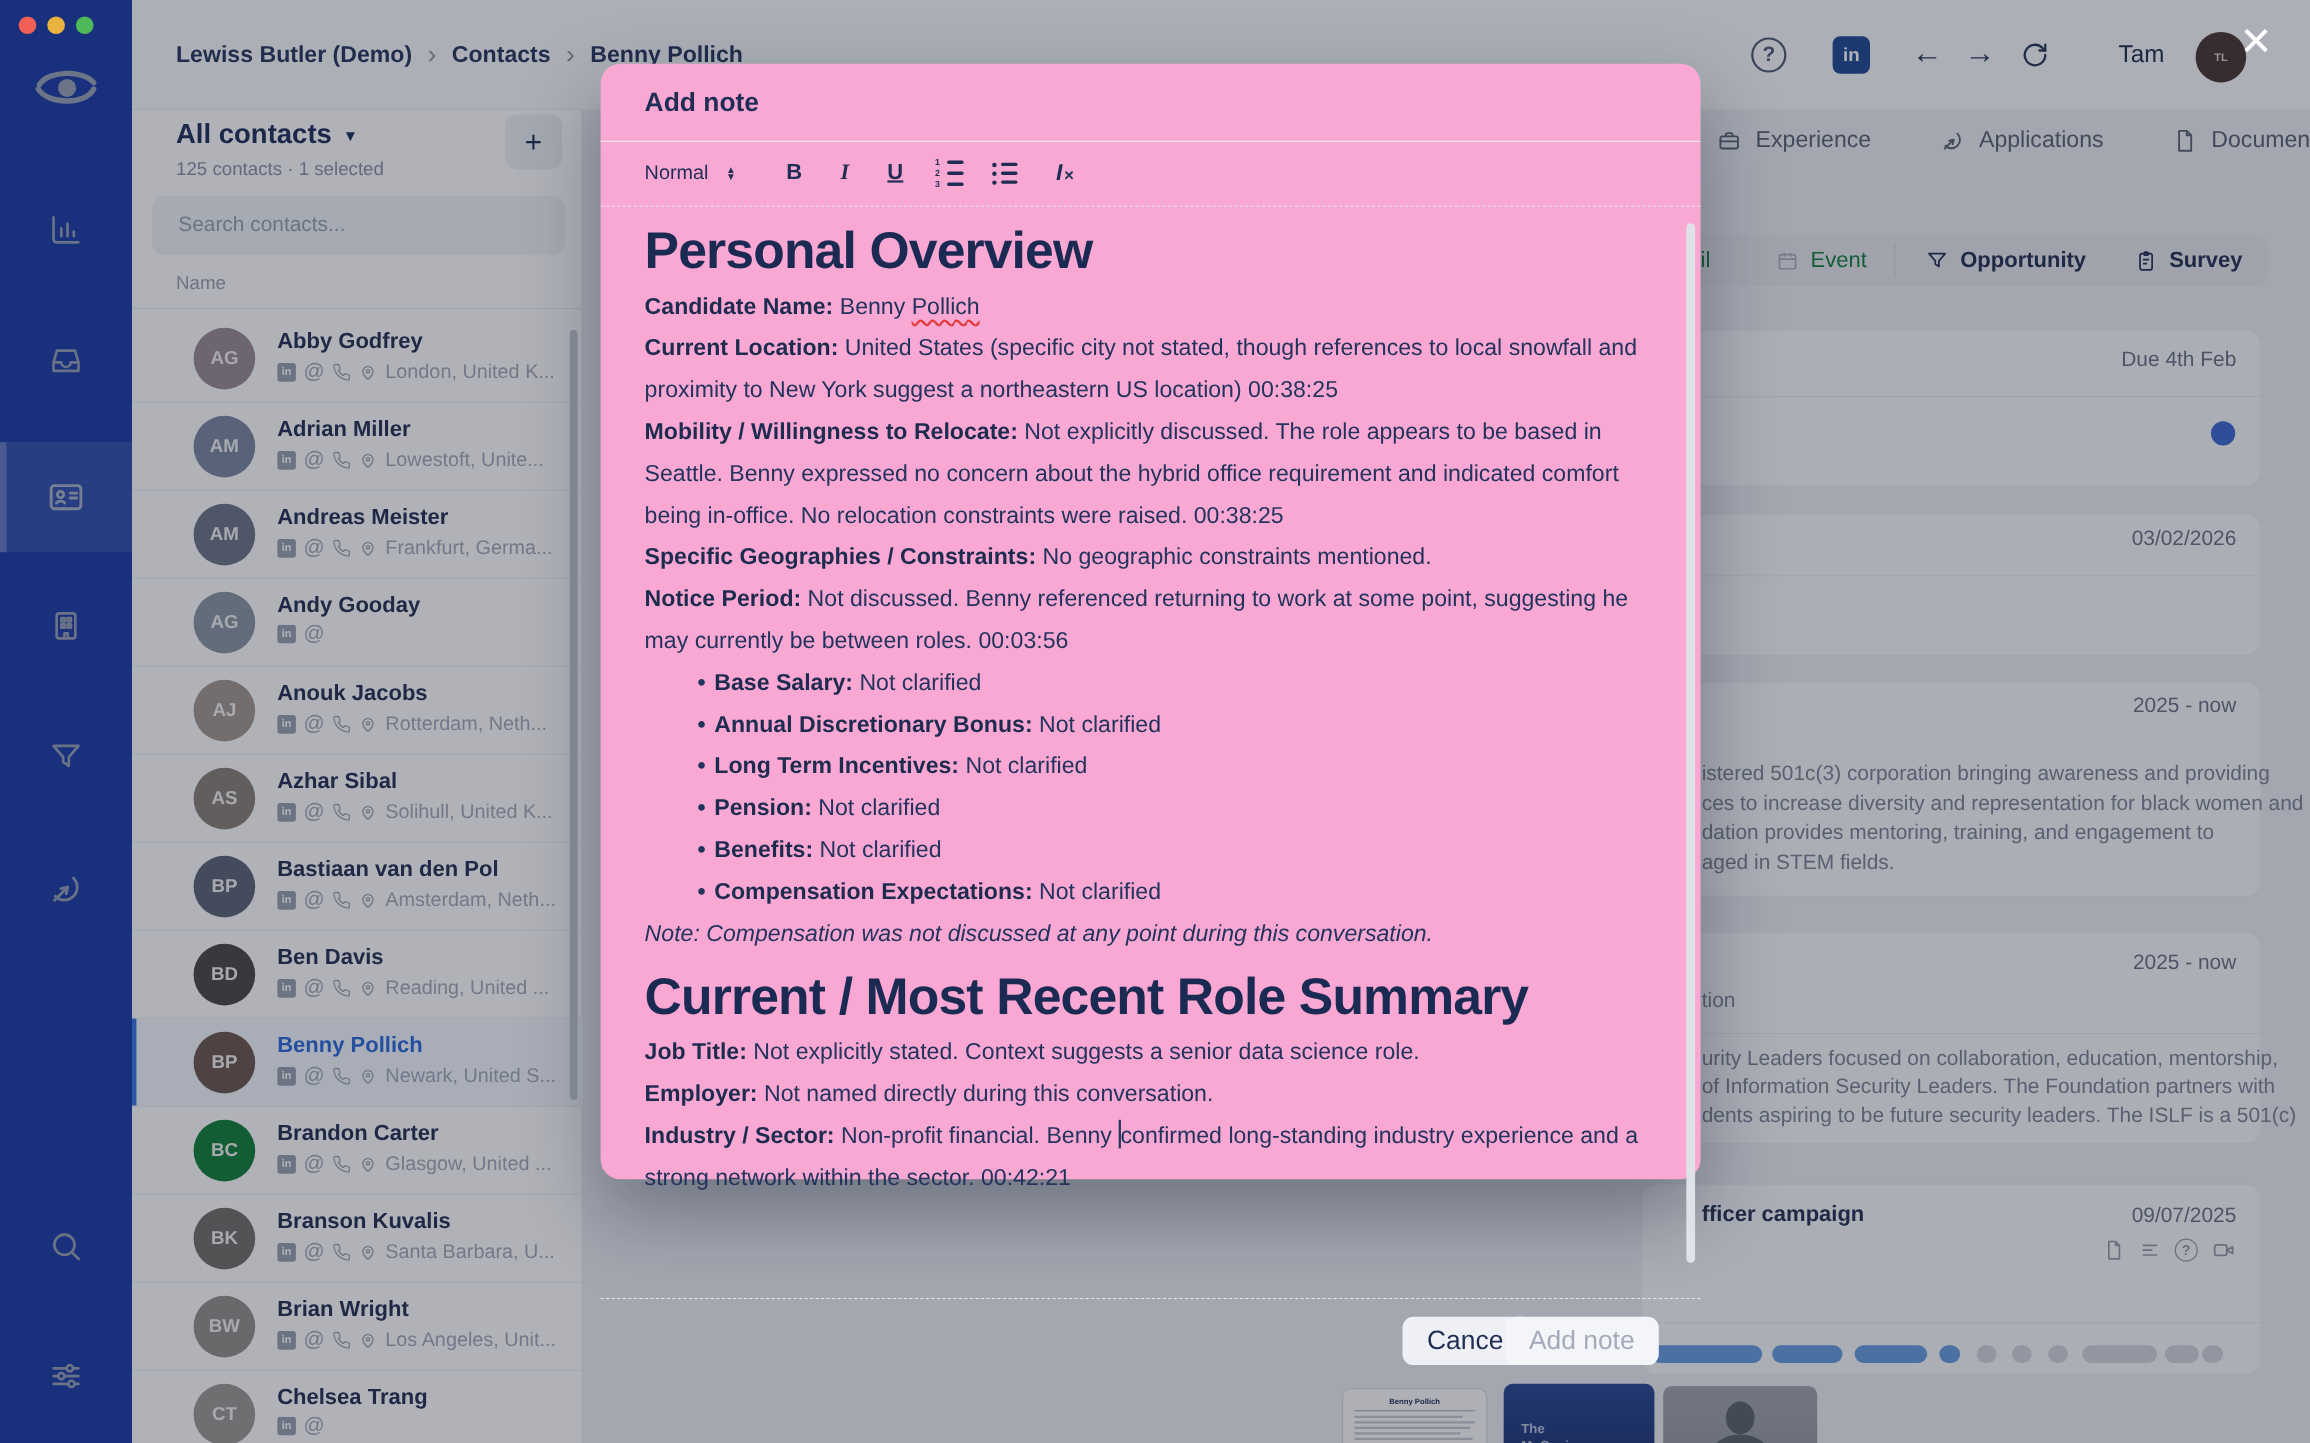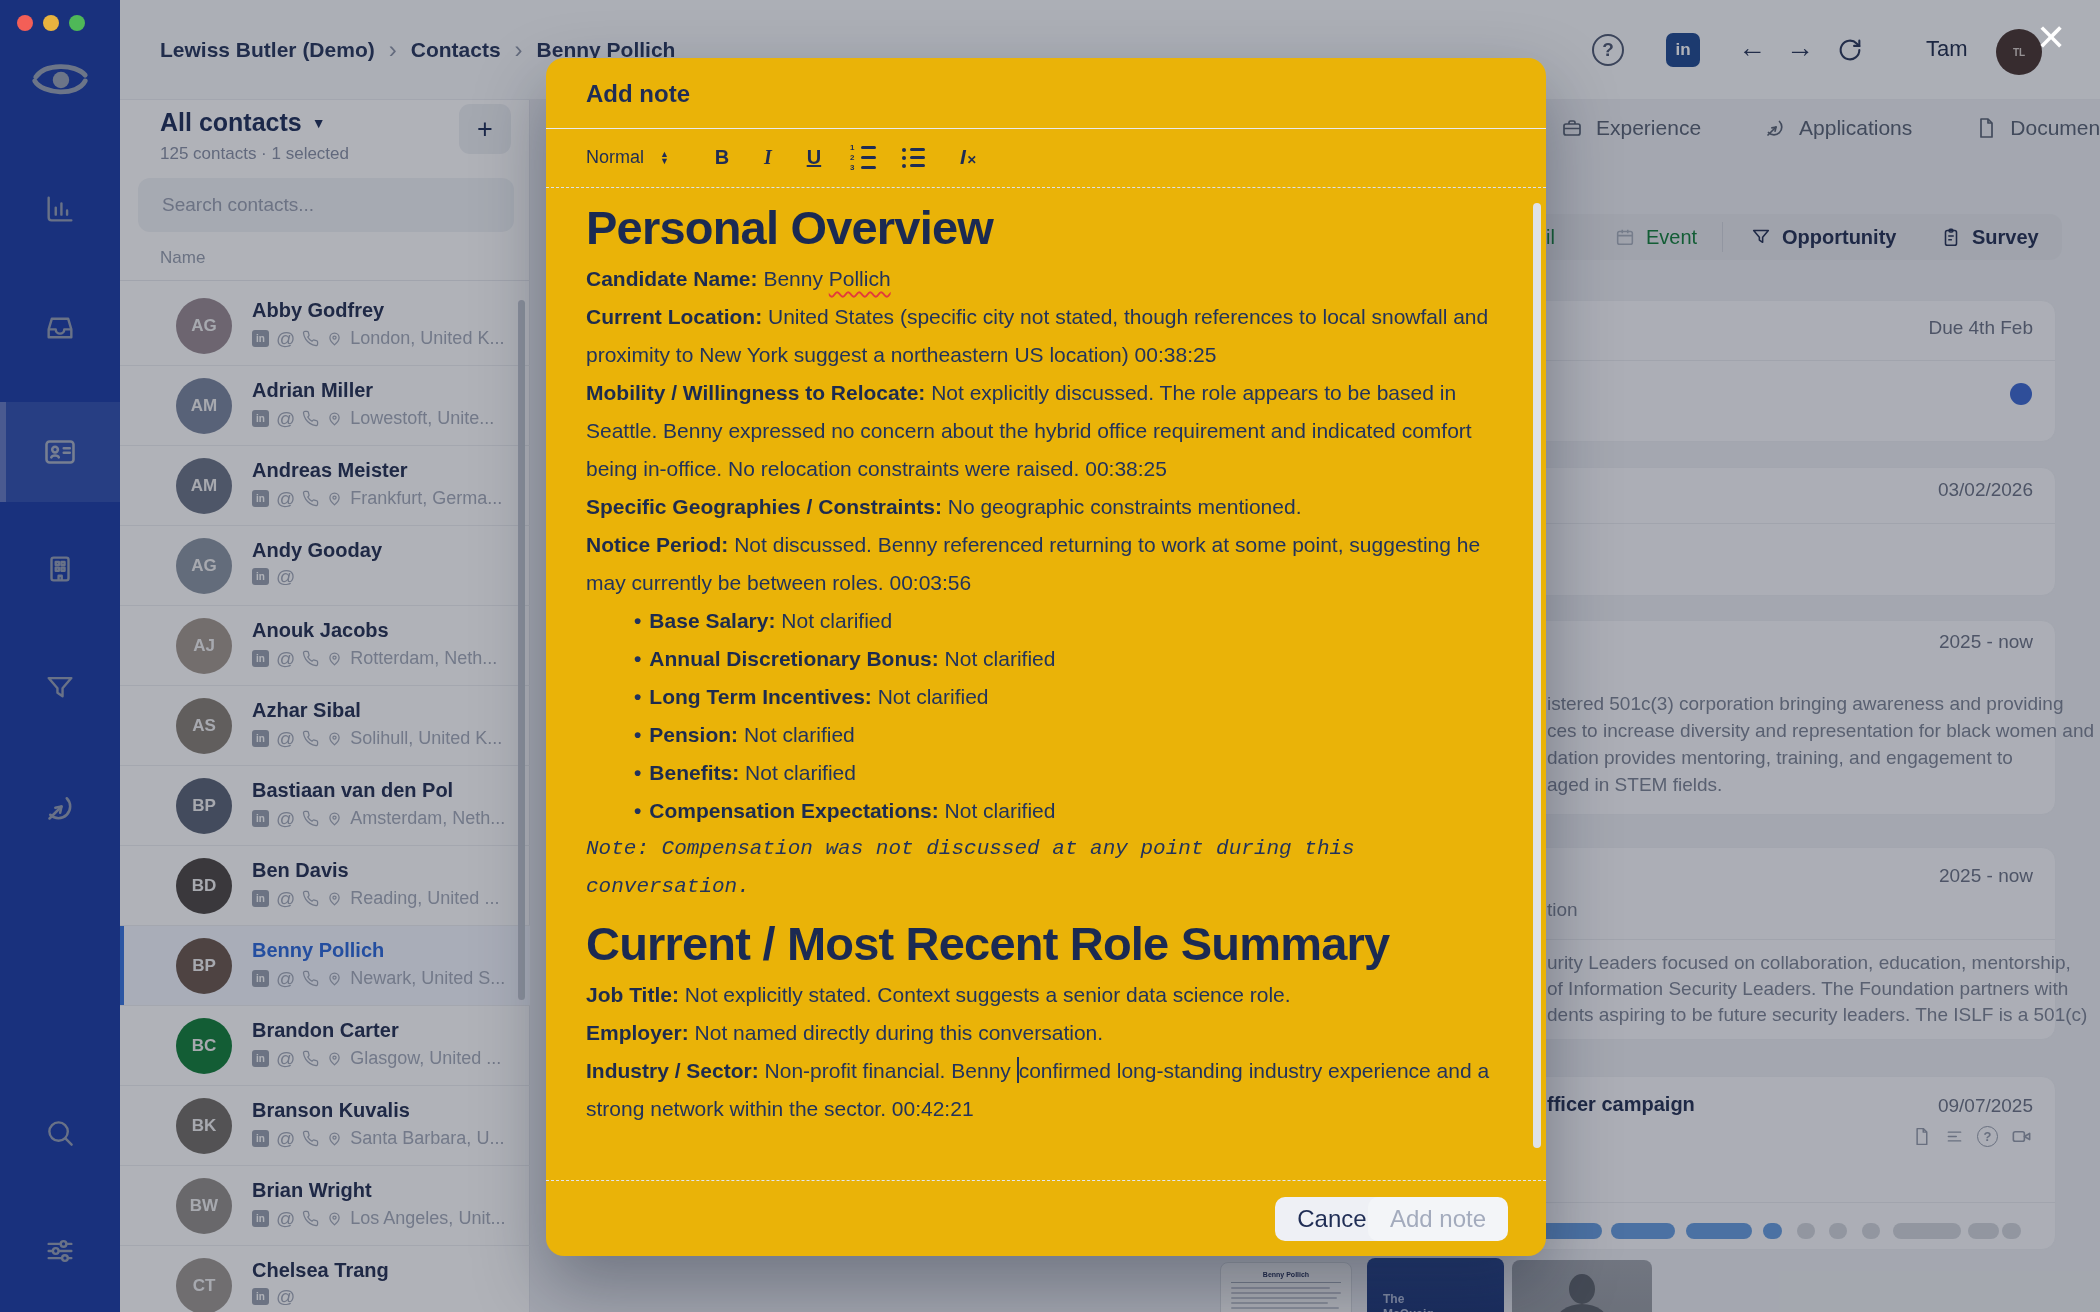--- a/index.html
+++ b/index.html
@@ -81,21 +81,21 @@
   #thumb-doc{left:1367px;top:1258px;width:137px;background:linear-gradient(180deg,#2c4a94,#16295e);padding:34px 0 0 16px;}
   #thumb-doc div{font-size:12px;font-weight:700;color:#b9c5e2;line-height:15px;}
   #thumb-photo{left:1512px;top:1260px;width:140px;background:linear-gradient(180deg,#a2a6ad,#8e9298);}
   #thumb-photo .head{position:absolute;left:57px;top:14px;width:26px;height:30px;border-radius:50%;background:#5f646c;}
   #thumb-photo .body{position:absolute;left:43px;top:44px;width:54px;height:40px;border-radius:50% 50% 0 0;background:#5f646c;}
 
   
   #dim{position:absolute;left:0;top:0;width:2100px;height:1312px;background:rgba(16,22,38,0.33);z-index:50;}
 
   
-  #modal{position:absolute;left:546px;top:58px;width:1000px;height:1198px;background:#eab308;border-radius:18px;z-index:100;box-shadow:0 30px 70px rgba(15,23,42,.35);}
+  #modal{position:absolute;left:546px;top:58px;width:1000px;height:1014px;background:#f9a8d4;border-radius:18px;z-index:100;box-shadow:0 30px 70px rgba(15,23,42,.35);}
   #m-title{position:absolute;left:40px;top:22px;font-size:24px;font-weight:600;color:#1f2d55;}
   #m-head-div{position:absolute;left:0;top:70px;width:100%;border-top:1px solid #e8eaef;}
   #m-toolbar{position:absolute;left:0;top:70px;width:100%;height:60px;display:flex;align-items:center;padding-left:40px;gap:8px;border-bottom:1px dashed #dde1e9;color:#1f2d55;}
   #style-select{display:flex;align-items:center;gap:16px;font-size:18px;font-weight:500;cursor:pointer;margin-right:26px;}
   .updown{display:flex;flex-direction:column;line-height:7px;font-size:9px;color:#1f2d55;}
   .tb-btn{border:none;background:none;color:#1f2d55;font-size:20px;width:38px;height:38px;cursor:pointer;}
   .tb-btn.b{font-weight:800;}
   .tb-btn.i{font-style:italic;font-family:"Liberation Serif",serif;font-weight:700;}
   .tb-btn.u{text-decoration:underline;font-weight:600;}
   .icon-list{display:inline-flex;flex-direction:column;gap:4px;margin:0 9px;cursor:pointer;}
@@ -106,21 +106,21 @@
   #clear-fmt{margin-left:18px;cursor:pointer;font-family:"Liberation Serif",serif;font-style:italic;font-weight:700;font-size:21px;color:#1f2d55;}
   #clear-fmt small{font-size:12px;font-weight:800;margin-left:1px;font-style:normal;font-family:"Liberation Sans",sans-serif;}
 
   #m-body{position:absolute;left:0;top:130px;width:100%;height:992px;padding:16px 56px 0 40px;overflow:hidden;color:#22335c;font-size:21px;line-height:38px;cursor:text;}
   #m-body h1{margin:0 0 8px 0;font-size:47px;line-height:48px;font-weight:800;color:#1b2a52;letter-spacing:-0.8px;}
   #m-body h1.second{margin-top:14px;}
   #m-body p{margin:0;}
   #m-body b{color:#1d2b4f;}
   .bullet{padding-left:48px;}
   .bdot{font-weight:700;margin-right:8px;}
-  .note-italic{font-style:italic;font-family:Liberation Mono, monospace;}
+  .note-italic{font-style:italic;}
   .missp{text-decoration:underline;text-decoration-style:wavy;text-decoration-color:#e23b3b;text-decoration-thickness:1.5px;text-underline-offset:5px;}
   #caret{display:inline-block;width:2px;height:26px;background:#22335c;vertical-align:-5px;}
   #m-scroll-thumb{position:absolute;right:5px;top:145px;width:8px;height:945px;background:#dfe2e8;border-radius:4px;z-index:101;}
   #m-foot{position:absolute;left:0;top:1122px;width:100%;height:76px;border-top:1px dashed #e3e6ec;}
   .m-btn{position:absolute;top:16px;height:44px;border:none;border-radius:10px;font-size:24px;cursor:pointer;padding:0 22px;}
   #btn-cancel{right:152px;background:#eef0f5;color:#1f2d55;}
   #btn-submit{right:38px;background:#f3f5f8;color:#a3abbd;cursor:default;}
 </style>
 </head>
 <body>

